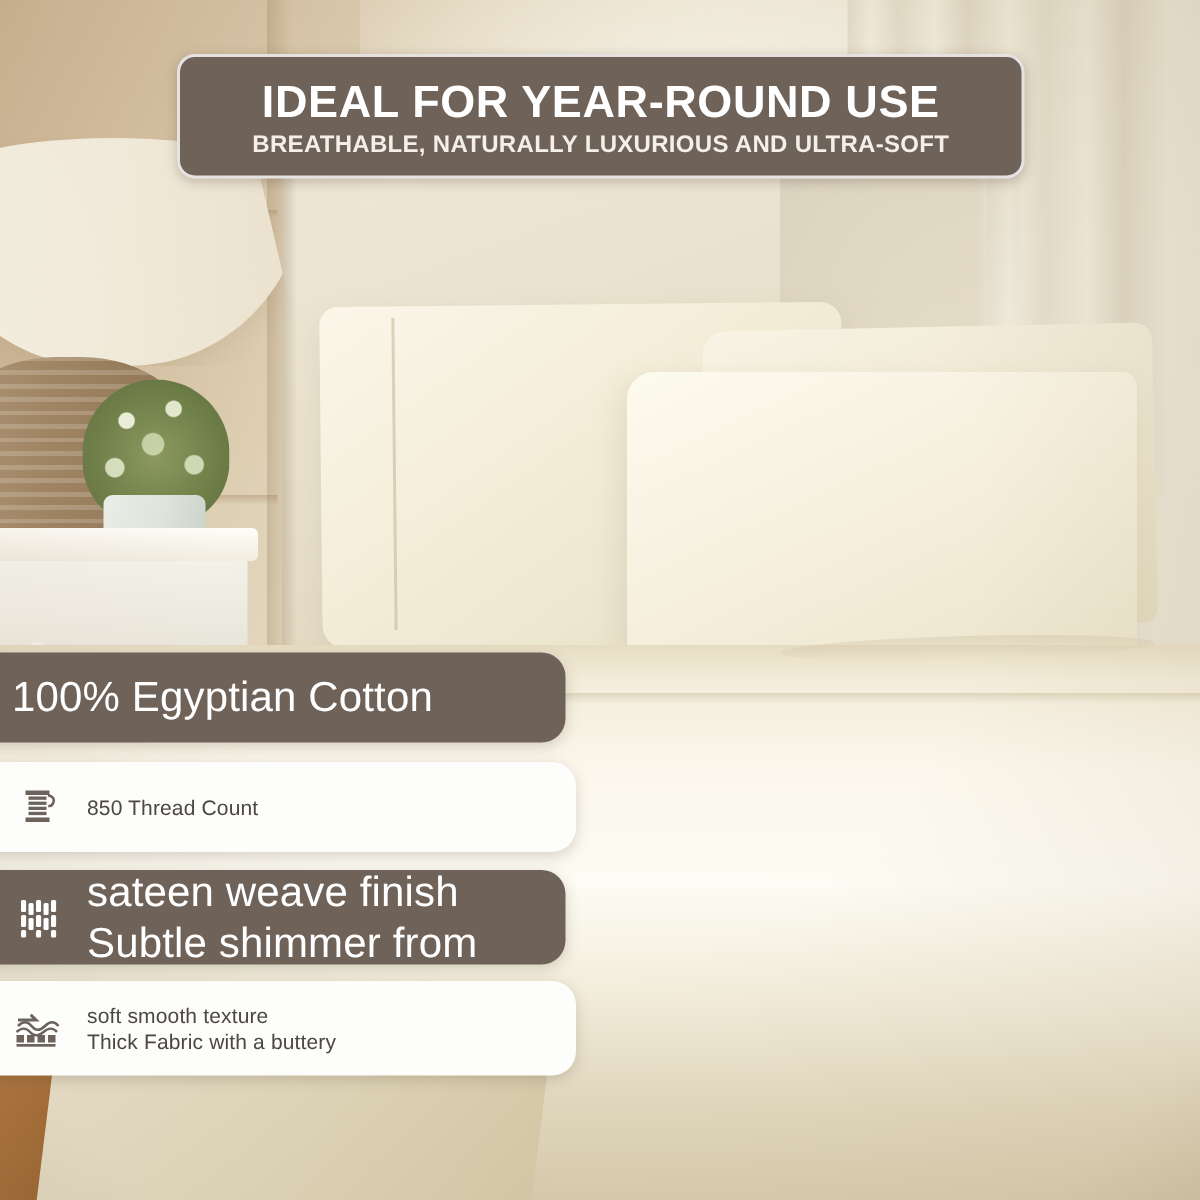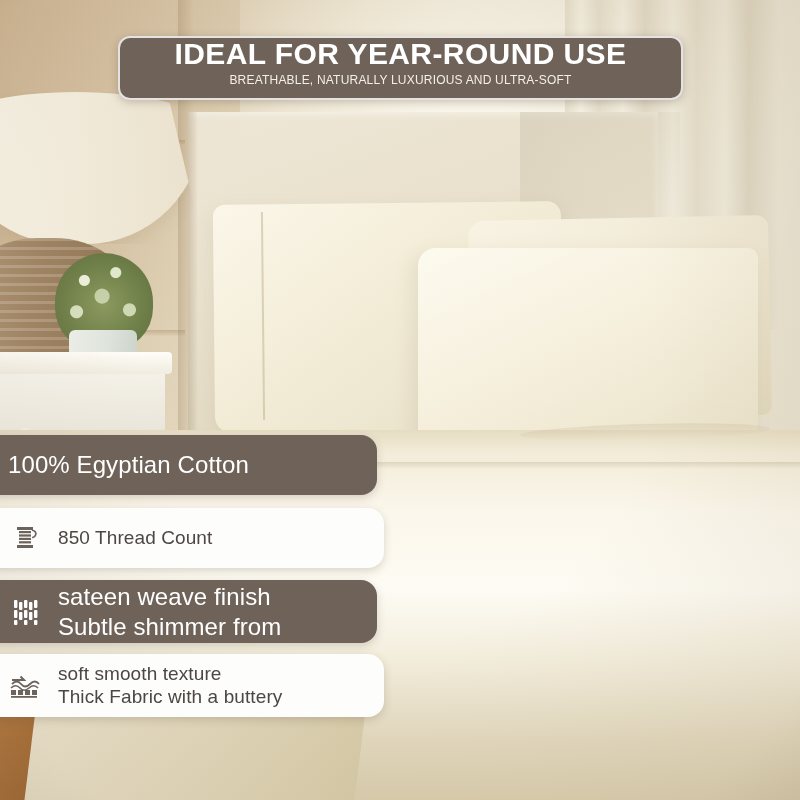--- a/index.html
+++ b/index.html
@@ -223,40 +223,40 @@
     background: radial-gradient(ellipse at 50% 45%,
        rgba(255,255,255,0) 45%, rgba(160,140,106,.12) 88%, rgba(140,120,88,.20) 100%);
     pointer-events: none;
   }
 
   
   .header-banner {
     position: absolute;
     left: 118px; top: 36px;
     width: 565px;
-    padding: 1px 16px 11px;
+    padding: 16px 16px 11px;
     box-sizing: border-box;
     background: #6f6259;
     border: 2px solid rgba(255,255,255,.82);
     border-radius: 12px;
     box-shadow: 0 2px 8px rgba(90,74,60,.30);
     text-align: center;
   }
   .header-title {
     color: #ffffff;
     font-size: 30px;
     font-weight: bold;
     letter-spacing: .4px;
     line-height: 1.02;
     white-space: nowrap;
   }
   .header-sub {
     color: #f4efe9;
-    font-size: 12px;
-    font-weight: normal;
+    font-size: 16px;
+    font-weight: bold;
     letter-spacing: .2px;
     margin-top: 3px;
     white-space: nowrap;
   }
 
   
   .feature {
     position: absolute;
     left: -22px;
     display: flex;
@@ -269,25 +269,25 @@
   }
   .feature.dark {
     background: #6f6259;
     color: #ffffff;
   }
   .feature.light {
     background: #fdfdfc;
     color: #4c4742;
   }
   .feature-text {
-    font-size: 19px;
+    font-size: 14px;
     line-height: 1.21;
     letter-spacing: .1px;
   }
-  .feature.dark .feature-text { font-size: 24px; }
+  .feature.dark .feature-text { font-size: 28px; }
   .feature-icon {
     flex: 0 0 auto;
     width: 36px; height: 36px;
     display: flex;
     align-items: center;
     justify-content: center;
   }
   .feature-icon svg { display: block; }
 
   #f1 { top: 435px; width: 399px; height: 60px; }

